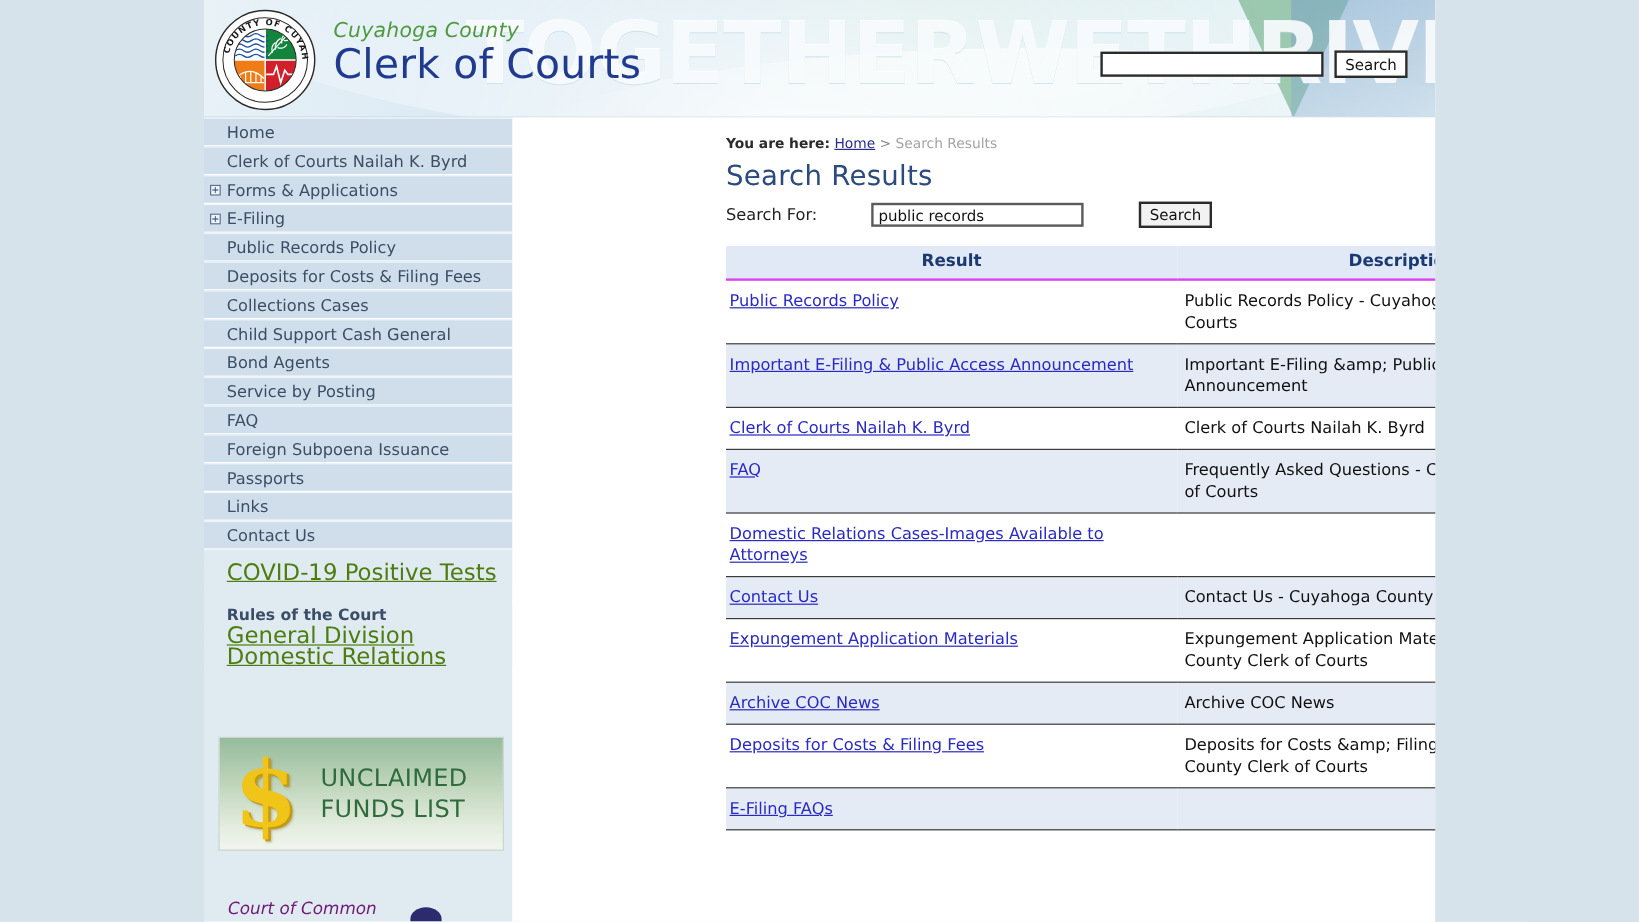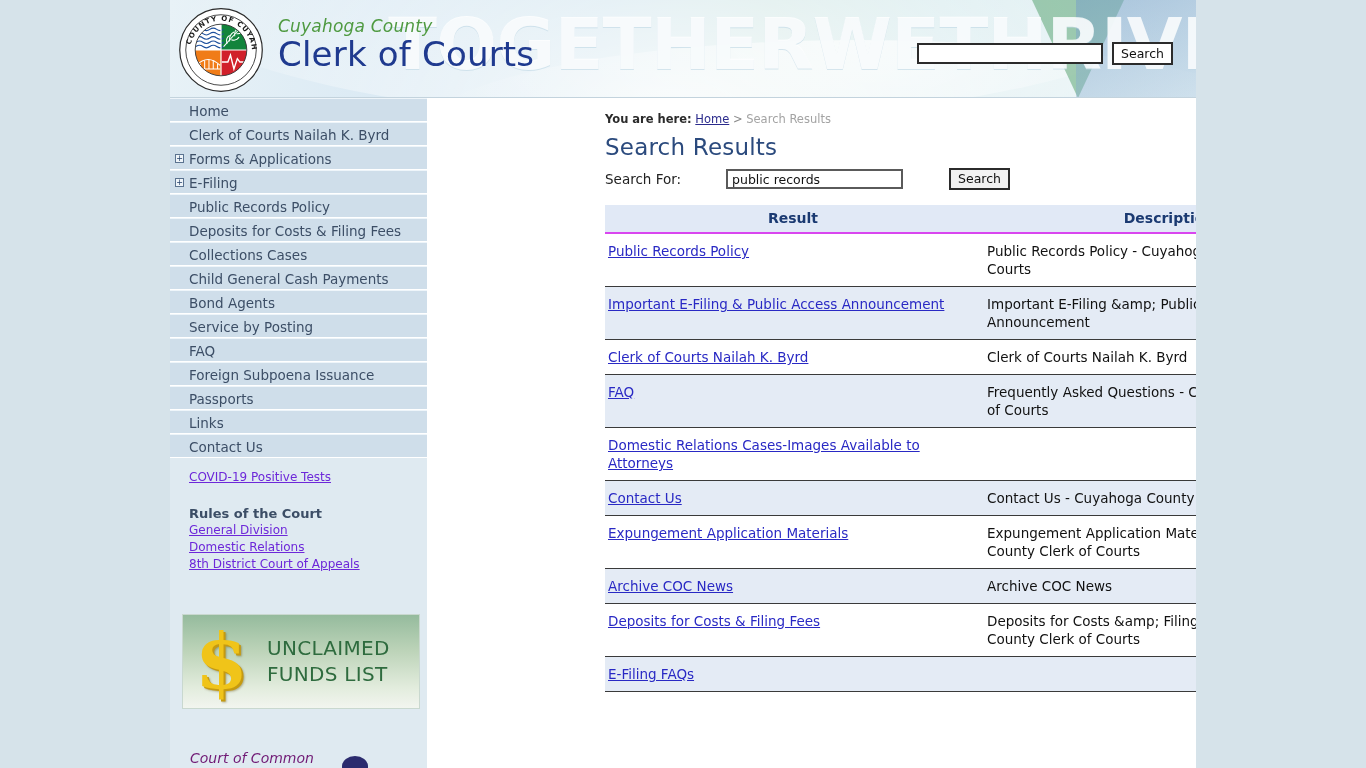--- a/index.html
+++ b/index.html
@@ -116,21 +116,21 @@
     position:absolute; left:5px; top:7px;
     width:9px; height:9px;
     border:1px solid #5b7390; background:#eef4f9;
     font-size:8px; line-height:7px; text-align:center; color:#24406b;
     font-family:"DejaVu Sans", sans-serif;
   }
   .nav-gap { height: 10px; background:#dfeaf1; }
 
   .side-link {
     display:block; padding-left:19px;
-    font-size: 12px; color:#6d28d9;
+    font-size: 19px; color:#4d7c0f;
     text-decoration: underline;
     line-height: 19px; cursor:pointer;
     background:#dfeaf1;
   }
   .side-plain {
     padding-left:19px; font-size:13px; color:#3c4e66;
     line-height: 17px; background:#dfeaf1;font-weight:bold;
   }
   #rules-block { margin-top: 18px; }
   #rules-block .side-link { line-height: 17px; }
@@ -328,21 +328,21 @@
       <div class="nav-item">
         <span>Public Records Policy</span>
       </div>
       <div class="nav-item">
         <span>Deposits for Costs &amp; Filing Fees</span>
       </div>
       <div class="nav-item">
         <span>Collections Cases</span>
       </div>
       <div class="nav-item">
-        <span>Child General Cash Payments</span>
+        <span>Child Support Cash General</span>
       </div>
       <div class="nav-item">
         <span>Bond Agents</span>
       </div>
       <div class="nav-item">
         <span>Service by Posting</span>
       </div>
       <div class="nav-item">
         <span>FAQ</span>
       </div>
@@ -360,21 +360,20 @@
       </div>
 
       <div class="nav-gap"></div>
 
       <a class="side-link">COVID-19 Positive Tests</a>
 
       <div id="rules-block">
         <div class="side-plain">Rules of the Court</div>
         <a class="side-link">General Division</a>
         <a class="side-link">Domestic Relations</a>
-        <a class="side-link">8th District Court of Appeals</a>
       </div>
 
       <div id="unclaimed">
         <div class="dollar">$</div>
         <div class="uc-text">
           <div>UNCLAIMED</div>
           <div>FUNDS LIST</div>
         </div>
       </div>
 

